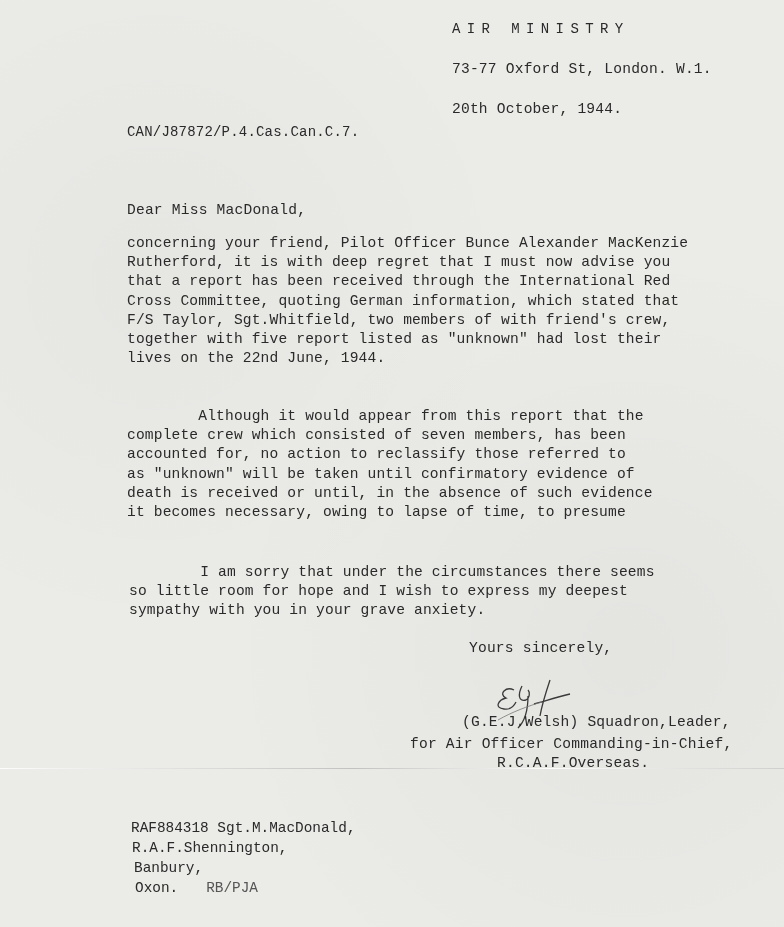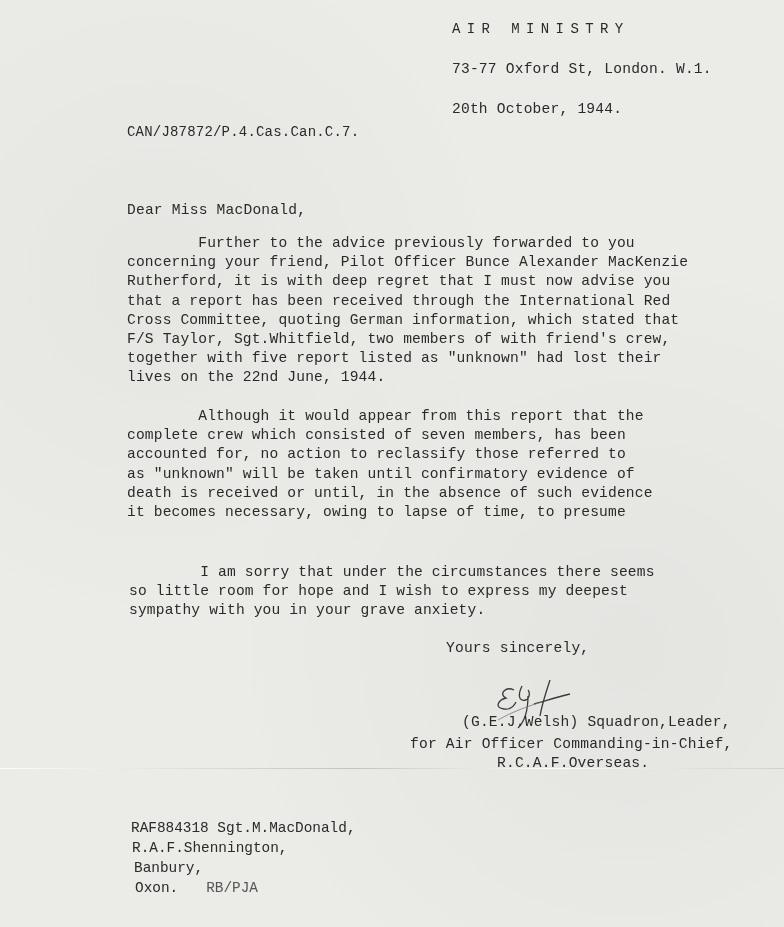--- a/index.html
+++ b/index.html
@@ -25,21 +25,21 @@
   .letterhead { left: 452px; top: 20px; letter-spacing: 6.4px; font-size: 14px; }
   .address { left: 452px; top: 60px; }
   .date { left: 452px; top: 100px; }
   .ref { left: 127px; top: 123px; font-size: 14px; }
   .salutation { left: 127px; top: 201px; }
   .para { position: absolute; left: 127px; font-size: 14.6px; line-height: 19.2px; letter-spacing: 0.15px; }
   .para div { white-space: pre; }
   .p1 { top: 234px; }
   .p2 { top: 407px; }
   .p3 { top: 563px; left: 129px; }
-  .closing { left: 446px; top: 639px; }
+  .closing { left: 469px; top: 639px; }
   .sig1 { left: 462px; top: 713px; }
   .sig2 { left: 410px; top: 735px; }
   .sig3 { left: 497px; top: 754px; }
   .signature { position: absolute; left: 484px; top: 676px; width: 100px; height: 60px; }
   .recip { position: absolute; left: 131px; top: 818px; font-size: 14.4px; line-height: 20px; }
   .recip div { white-space: pre; }
   .recip .r2 { padding-left: 1px; }
   .recip .r3 { padding-left: 3px; }
   .recip .r4 { padding-left: 4px; }
   .initials { color: #555; margin-left: 28px; text-align: center; }
@@ -52,21 +52,20 @@
 
 <div class="t letterhead">AIR MINISTRY</div>
 <div class="t address">73-77 Oxford St, London. W.1.</div>
 <div class="t date">20th October, 1944.</div>
 
 <div class="t ref">CAN/J87872/P.4.Cas.Can.C.7.</div>
 
 <div class="t salutation">Dear Miss MacDonald,</div>
 
 <div class="para p1">
-  <div>        Further to the advice previously forwarded to you</div>
   <div>concerning your friend, Pilot Officer Bunce Alexander MacKenzie</div>
   <div>Rutherford, it is with deep regret that I must now advise you</div>
   <div>that a report has been received through the International Red</div>
   <div>Cross Committee, quoting German information, which stated that</div>
   <div>F/S Taylor, Sgt.Whitfield, two members of with friend's crew,</div>
   <div>together with five report listed as "unknown" had lost their</div>
   <div>lives on the 22nd June, 1944.</div>
 </div>
 
 <div class="para p2">

